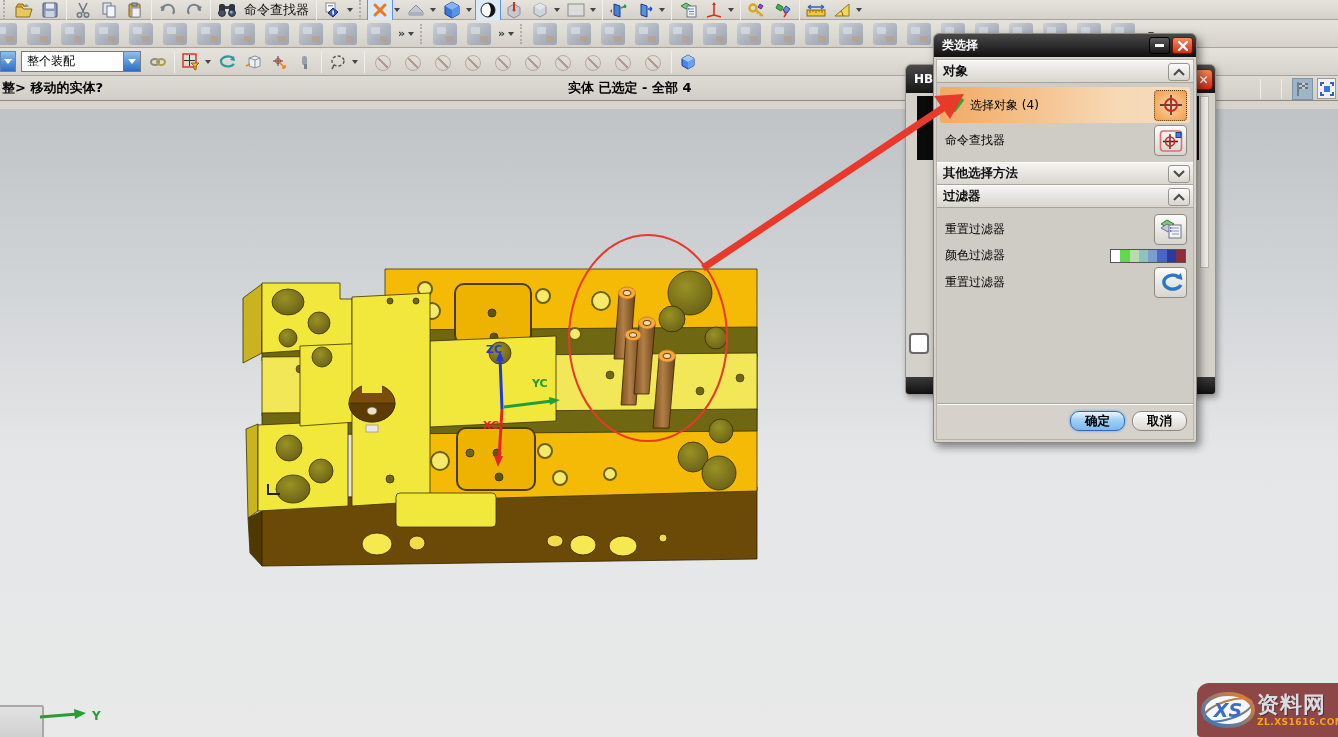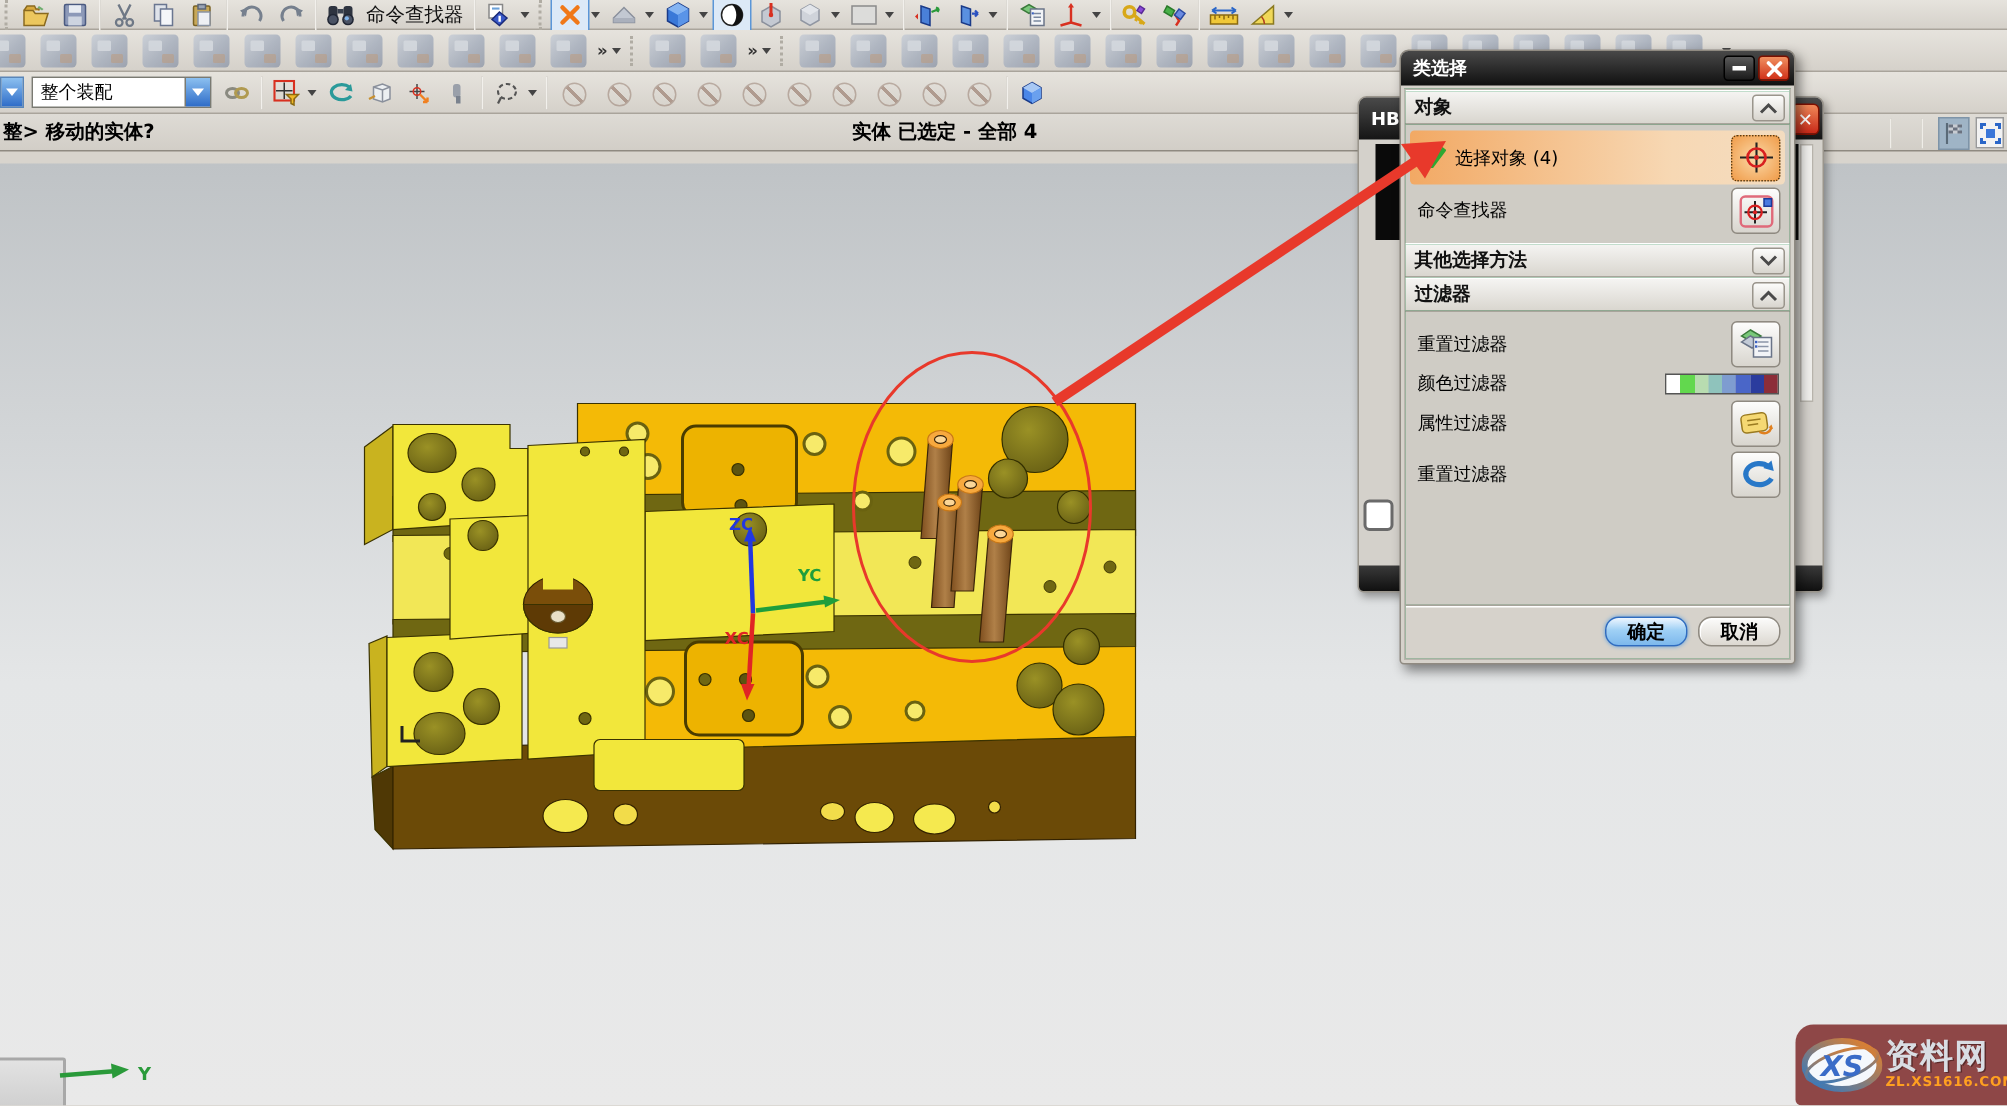--- a/index.html
+++ b/index.html
@@ -706,31 +706,20 @@
             <div class="sw" style="background: rgb(98, 216, 78);"></div>
             <div class="sw" style="background: rgb(184, 220, 176);"></div>
             <div class="sw" style="background: rgb(143, 195, 188);"></div>
             <div class="sw" style="background: rgb(126, 156, 208);"></div>
             <div class="sw" style="background: rgb(74, 102, 200);"></div>
             <div class="sw" style="background: rgb(43, 60, 158);"></div>
             <div class="sw" style="background: rgb(140, 45, 57);"></div>
           </div>
       </div>
       <div class="cs-row frow">
-        <span class="row-label" style="margin-left:5px;">属性过滤器</span>
-        <div class="ibtn">
-          <svg width="24" height="22" viewBox="0 0 24 22">
-              <rect x="2" y="5" width="17" height="12" rx="3" fill="#f5d873" stroke="#9a7a20" transform="rotate(-8 10 11)"></rect>
-              <path d="M6 9h9M6 12h7" stroke="#9a7a20" transform="rotate(-8 10 11)"></path>
-              <path d="M14 17c4 2 7 0 8-3" stroke="#e08020" stroke-width="1.6" fill="none"></path>
-              <path d="M22 12l1 3-3-1z" fill="#e08020"></path>
-            </svg>
-        </div>
-      </div>
-      <div class="cs-row frow">
         <span class="row-label" style="margin-left:5px;">重置过滤器</span>
         <div class="ibtn">
           <svg width="24" height="22" viewBox="0 0 24 22">
               <path d="M20 6a9 7 0 1 0 2 8" stroke="#2878c8" stroke-width="3.4" fill="none"></path>
               <path d="M22 2l1.5 7-7-2z" fill="#2878c8"></path>
             </svg>
         </div>
       </div>
     </div>
 

